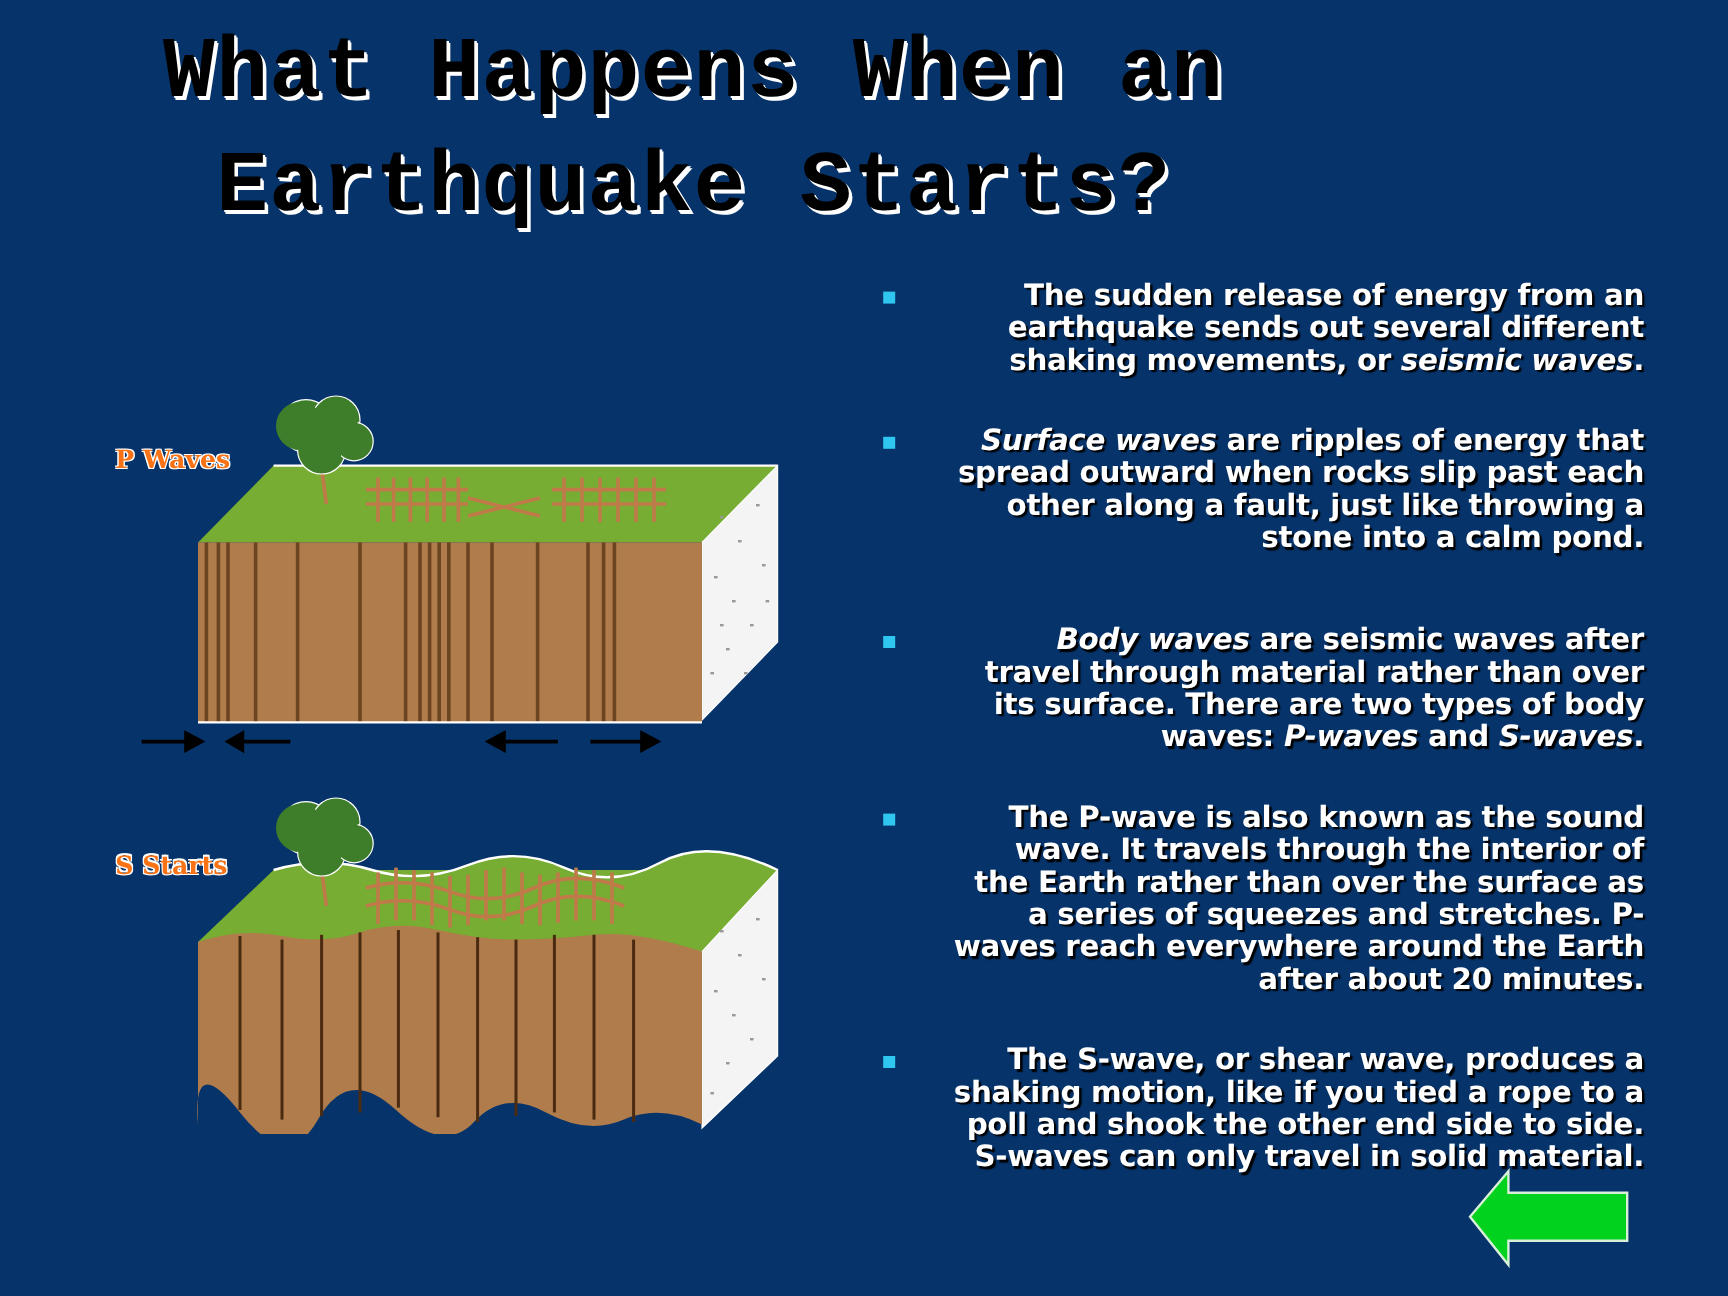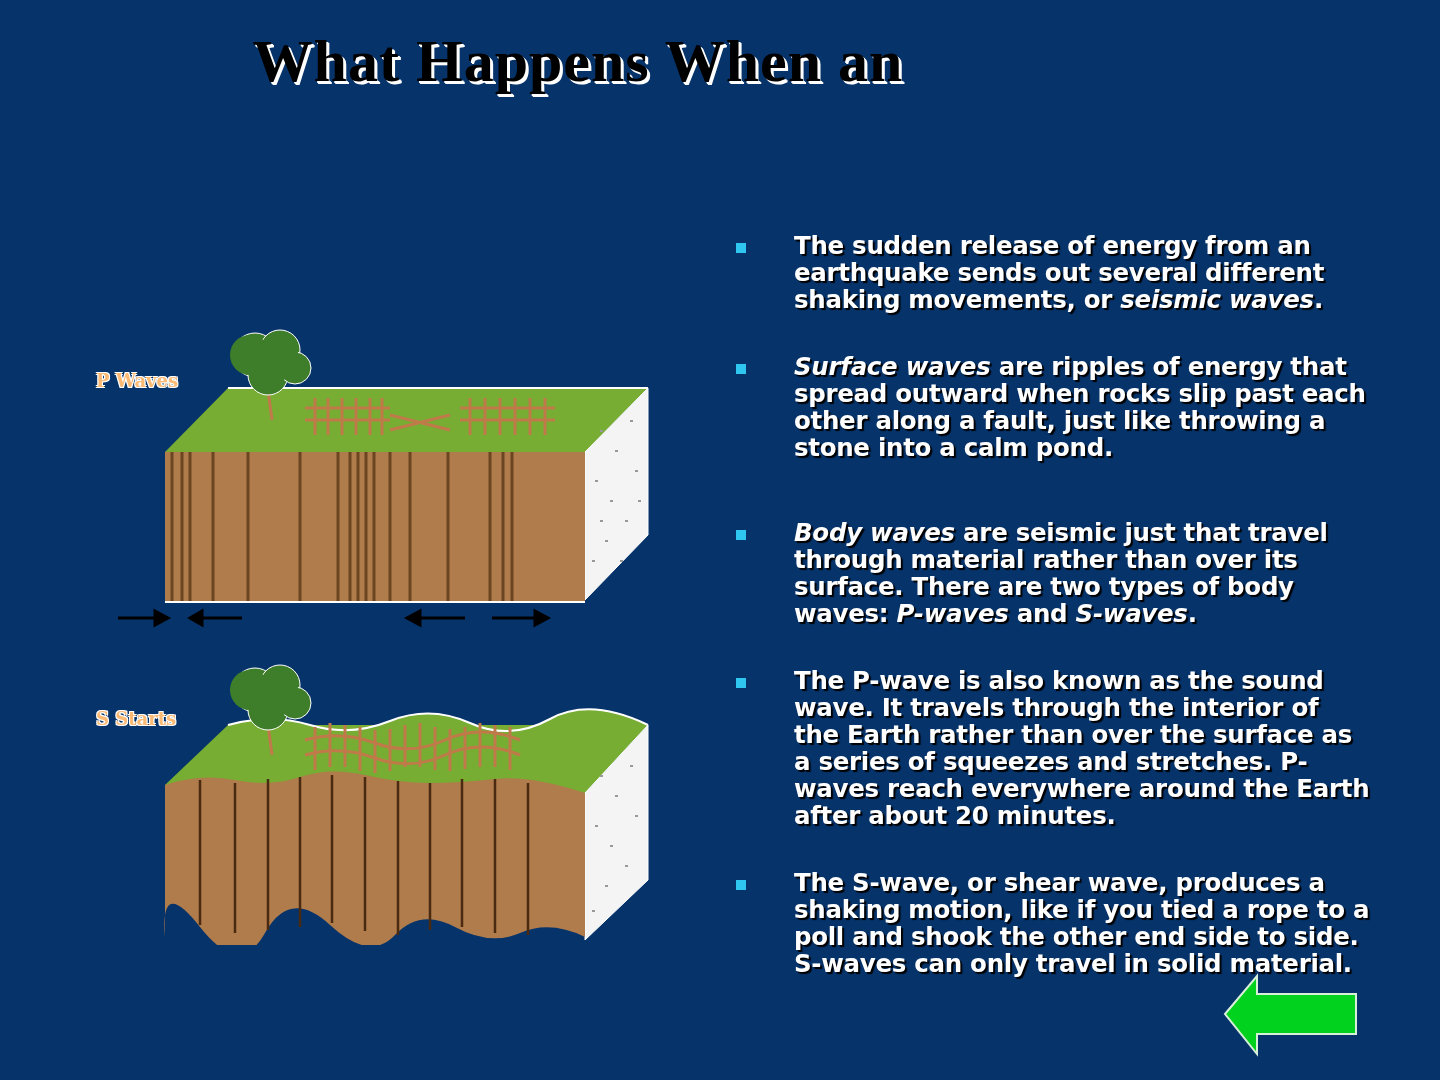--- a/index.html
+++ b/index.html
@@ -1,31 +1,32 @@
 <!DOCTYPE html>
 <html><head>
 <meta charset="utf-8">
 <style>
   html,body{margin:0;padding:0;}
   body{width:1440px;height:1080px;background:#06336a;position:relative;overflow:hidden;font-family:"DejaVu Sans",sans-serif;}
-  .title{position:absolute;left:0;top:14px;width:1156px;text-align:center;color:#000;font-family:Liberation Serif, serif;font-weight:bold;font-size:60px;line-height:95px;letter-spacing:1px;text-shadow:3px 3px 0 #fff,2px 2px 0 #fff;}
+  .title{position:absolute;left:0;top:14px;width:1156px;text-align:center;color:#000;font-family:Liberation Mono, monospace;font-weight:bold;font-size:72px;line-height:95px;letter-spacing:1px;text-shadow:3px 3px 0 #fff,2px 2px 0 #fff;}
   .bullets{position:absolute;left:730px;top:232px;width:640px;}
-  .bullet{display:flex;margin-bottom:30px;}
+  .bullet{display:flex;margin-bottom:30px;text-align:right;}
   .bullet .sq{width:10px;height:10px;background:#2fc6f0;margin:11px 48px 0 6px;flex:none;}
   .bullet .txt{color:#fff;font-weight:bold;font-size:24.5px;line-height:27px;text-shadow:2px 2px 1px #000;font-family:"DejaVu Sans",sans-serif;letter-spacing:-0.3px;}
   .bullet .txt i{font-style:italic;}
   .diagram{position:absolute;}
-  .label{position:absolute;font-family:"DejaVu Serif",serif;font-weight:bold;font-size:18px;color:#fdba74;text-shadow:1px 1px 0 #fff,-1px -1px 0 #fff,1px -1px 0 #fff,-1px 1px 0 #fff;}
+  .label{position:absolute;font-family:"DejaVu Serif",serif;font-weight:bold;font-size:21px;color:#f97316;text-shadow:1px 1px 0 #fff,-1px -1px 0 #fff,1px -1px 0 #fff,-1px 1px 0 #fff;}
   .nav-arrow{position:absolute;left:1222px;top:972px;}
 </style>
 </head>
 <body>
 
 <div class="title">
   <div>What Happens When an</div>
+  <div>Earthquake Starts?</div>
 </div>
 
 <div class="label" style="left:96px;top:370px;">P Waves</div>
 <svg class="diagram" style="left:110px;top:320px;" width="545" height="315">
 
   <polygon points="55,132 118,68 538,68 475,132" fill="#77ad32"></polygon>
   <line x1="118" y1="68" x2="538" y2="68" stroke="#fff" stroke-width="2"></line>
 
   <polygon points="475,132 538,68 538,215 475,280" fill="#f4f4f4" stroke="#fff"></polygon>
   <g fill="#999">
@@ -173,21 +174,21 @@
     <div class="bullet" style="margin-bottom: 40px;">
       <span class="sq"></span>
       <div class="txt"><span>The sudden release of energy from an earthquake sends out several different shaking movements, or </span><i>seismic waves</i><span>.</span></div>
     </div>
     <div class="bullet" style="margin-bottom: 58px;">
       <span class="sq"></span>
       <div class="txt"><i>Surface waves</i><span> are ripples of energy that spread outward when rocks slip past each other along a fault, just like throwing a stone into a calm pond.</span></div>
     </div>
     <div class="bullet" style="margin-bottom: 40px;">
       <span class="sq"></span>
-      <div class="txt"><i>Body waves</i><span> are seismic just that travel through material rather than over its surface. There are two types of body waves: </span><i>P-waves</i><span> and </span><i>S-waves</i><span>.</span></div>
+      <div class="txt"><i>Body waves</i><span> are seismic waves after travel through material rather than over its surface. There are two types of body waves: </span><i>P-waves</i><span> and </span><i>S-waves</i><span>.</span></div>
     </div>
     <div class="bullet" style="margin-bottom: 40px;">
       <span class="sq"></span>
       <div class="txt"><span>The P-wave is also known as the sound wave. It travels through the interior of the Earth rather than over the surface as a series of squeezes and stretches. P-waves reach everywhere around the Earth after about 20 minutes.</span></div>
     </div>
     <div class="bullet" style="">
       <span class="sq"></span>
       <div class="txt"><span>The S-wave, or shear wave, produces a shaking motion, like if you tied a rope to a poll and shook the other end side to side. S-waves can only travel in solid material.</span></div>
     </div>
   </div>

